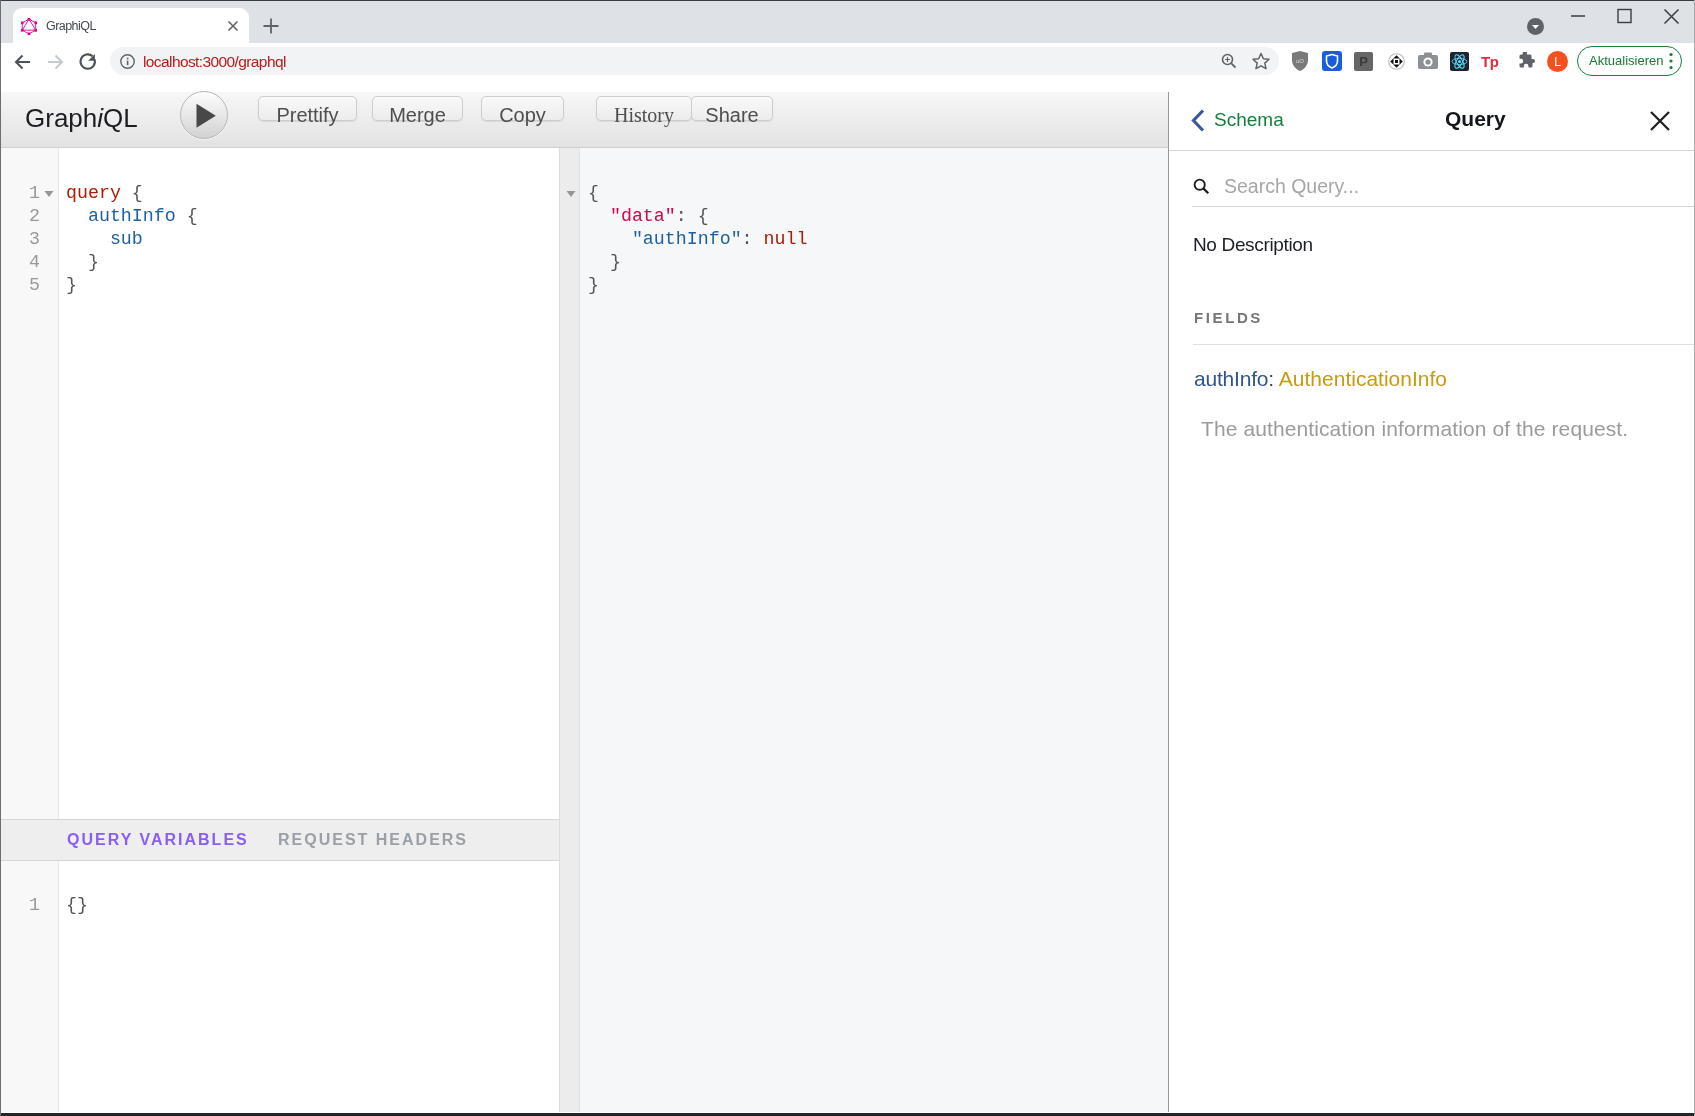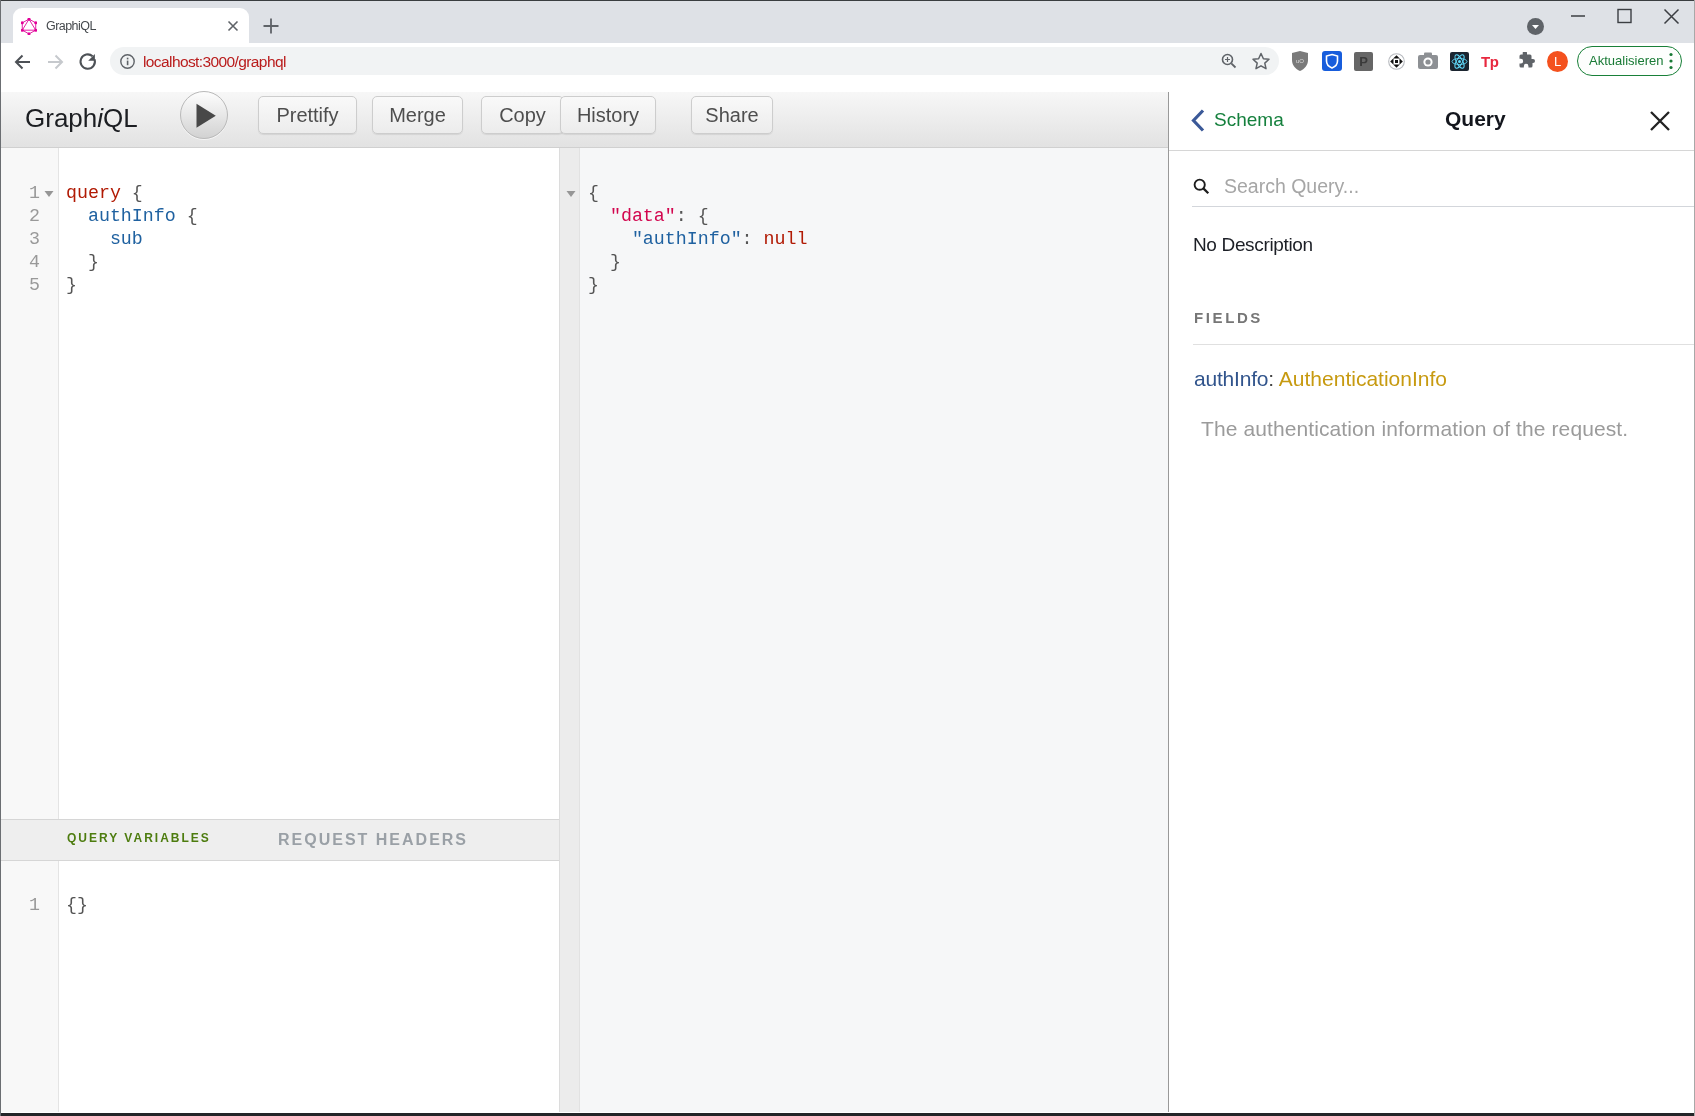--- a/index.html
+++ b/index.html
@@ -17,29 +17,29 @@
 
   
   #addrbar { left:0; top:43px; width:1695px; height:49px; background:#fff; }
   #urlpill { left:110px; top:47px; width:1169px; height:28px; border-radius:14px; background:#f1f3f4; }
   #urltext { left:143px; top:53px; font-size:15.5px; letter-spacing:-0.6px; color:#b91c1c; }
 
   
   #topbar { left:0; top:92px; width:1695px; height:56px; background:linear-gradient(#f7f7f7,#e2e2e2); border-bottom:1px solid #d0d0d0; }
   #logo { left:25px; top:103px; font-size:26px; color:#1c1e22; letter-spacing:0; }
   #execbtn { left:180px; top:91px; width:48px; height:48px; border-radius:50%; background:linear-gradient(#fdfdfd,#d2d2d2); border:1px solid #b9b9b9; box-shadow:0 1px 0 rgba(255,255,255,0.6); }
-  .tbtn { top:96px; height:38px; border-radius:5px; background:linear-gradient(#f9f9f9,#ececec); border:1px solid #cdcdcd; box-shadow:0 1px 1px rgba(0,0,0,0.08); color:#4e4e4e; font-size:20px; text-align:center; line-height:36px; }
+  .tbtn { top:96px; height:25px; border-radius:5px; background:linear-gradient(#f9f9f9,#ececec); border:1px solid #cdcdcd; box-shadow:0 1px 1px rgba(0,0,0,0.08); color:#4e4e4e; font-size:20px; text-align:center; line-height:36px; }
 
   
   #queryeditor { left:0; top:148px; width:560px; height:672px; background:#fff; }
   .gutter { left:0; top:0; width:59px; height:100%; background:#f8f8f8; border-right:1px solid #e4e4e4; }
   .lnum { position:absolute; width:40px; text-align:right; color:#999; font-family:"Liberation Mono", monospace; font-size:18.3px; line-height:23px; }
 
   #varbar { left:0; top:819px; width:560px; height:42px; background:#eee; border-top:1px solid #d6d6d6; border-bottom:1px solid #d6d6d6; }
-  #vartab1 { left:67px; top:831px; font-size:12px; font-weight:bold; letter-spacing:2px; color:#4d7c0f; }
+  #vartab1 { left:67px; top:831px; font-size:16px; font-weight:bold; letter-spacing:2px; color:#8b5cf6; }
   #vartab2 { left:278px; top:831px; font-size:16px; font-weight:bold; letter-spacing:2px; color:#9aa0a6; }
   #vareditor { left:0; top:861px; width:560px; height:251px; background:#fff; }
 
   #divider { left:559px; top:148px; width:21px; height:964px; background:#ececec; border-left:1px solid #dcdcdc; border-right:1px solid #e2e2e2; }
   #resultpane { left:580px; top:148px; width:588px; height:964px; background:#f6f7f8; }
 
   
   #docs { left:1168px; top:92px; width:527px; height:1020px; background:#fff; border-left:1px solid #999; }
   #docs .hline { position:absolute; height:1px; background:#d6d6d6; }
   .kw { color:#B11A04; } .prop { color:#1F61A0; } .def { color:#D2054E; } .pun { color:#555; }
@@ -164,21 +164,21 @@
 
 <div class="abs" id="topbar"></div>
 <div class="abs" id="logo">Graph<i>i</i>QL</div>
 <div class="abs" id="execbtn"></div>
 <svg class="abs" style="left:180px;top:91px" width="48" height="48" viewBox="0 0 48 48">
   <path d="M16.5 12.7 L35.8 24.7 L16.5 36.7 Z" fill="#484848"></path>
 </svg>
 <div class="abs tbtn" style="left:258px;width:99px;">Prettify</div>
 <div class="abs tbtn" style="left:372px;width:91px;">Merge</div>
 <div class="abs tbtn" style="left:481px;width:83px;">Copy</div>
-<div class="abs tbtn" style="left:560px;width:96px;">History</div>
+<div class="abs tbtn" style="left:596px;width:96px;font-family:Liberation Serif, serif;">History</div>
 <div class="abs tbtn" style="left:691px;width:82px;">Share</div>
 
 <div class="abs" id="queryeditor">
   <div class="gutter abs"></div>
   <div class="lnum" style="left:0;top:34px;">1</div>
   <div class="lnum" style="left:0;top:57px;">2</div>
   <div class="lnum" style="left:0;top:80px;">3</div>
   <div class="lnum" style="left:0;top:103px;">4</div>
   <div class="lnum" style="left:0;top:126px;">5</div>
   <svg class="abs" style="left:44px;top:42px" width="10" height="8" viewBox="0 0 10 8">

